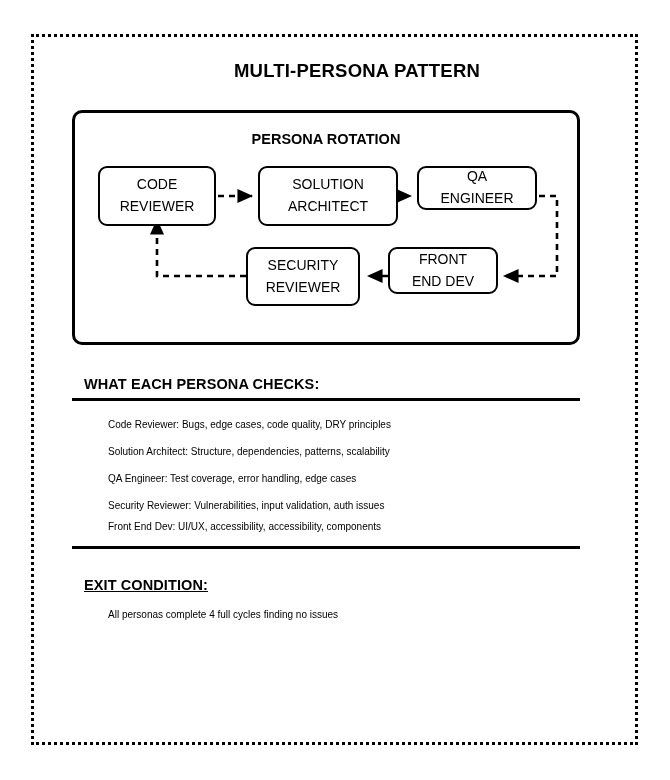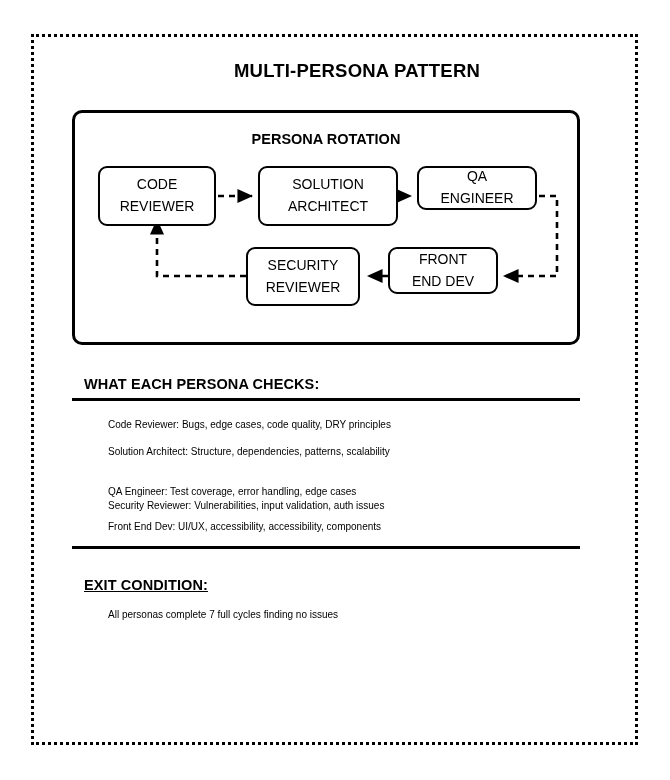--- a/index.html
+++ b/index.html
@@ -115,21 +115,21 @@
 
   .detail-line {
     position: absolute;
     left: 72px;
     font-size: 10px;
     white-space: nowrap;
     margin-left: 36px;
   }
   .persona-line-0 { top: 419px; }
   .persona-line-1 { top: 446px; }
-  .persona-line-2 { top: 486px; }
+  .persona-line-2 { top: 473px; }
   .persona-line-3 { top: 500px; }
   .persona-line-4 { top: 521px; }
 
   #exit-text { top: 609px; }
 </style>
 </head>
 <body>
 
 <div id="outer-frame"></div>
 
@@ -184,13 +184,13 @@
 <div class="divider" id="divider-top"></div>
 
 <div class="detail-line persona-line-0">Code Reviewer: Bugs, edge cases, code quality, DRY principles</div>
 <div class="detail-line persona-line-1">Solution Architect: Structure, dependencies, patterns, scalability</div>
 <div class="detail-line persona-line-2">QA Engineer: Test coverage, error handling, edge cases</div>
 <div class="detail-line persona-line-3">Security Reviewer: Vulnerabilities, input validation, auth issues</div>
 <div class="detail-line persona-line-4">Front End Dev: UI/UX, accessibility, accessibility, components</div>
 
 <div class="divider" id="divider-bottom"></div>
 <div class="section-heading" id="exit-heading">EXIT CONDITION:</div>
-<div class="detail-line" id="exit-text">All personas complete 7 full cycles finding no issues</div>
+<div class="detail-line" id="exit-text">All personas complete 4 full cycles finding no issues</div>
 
 </body></html>

